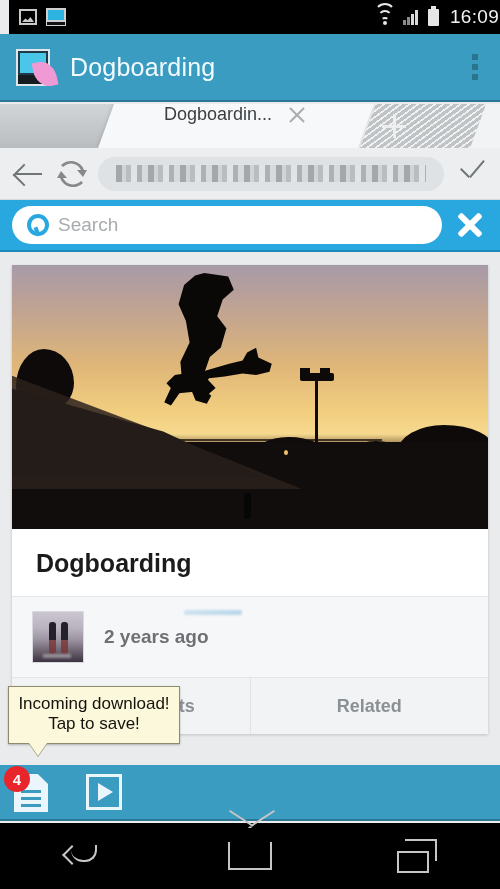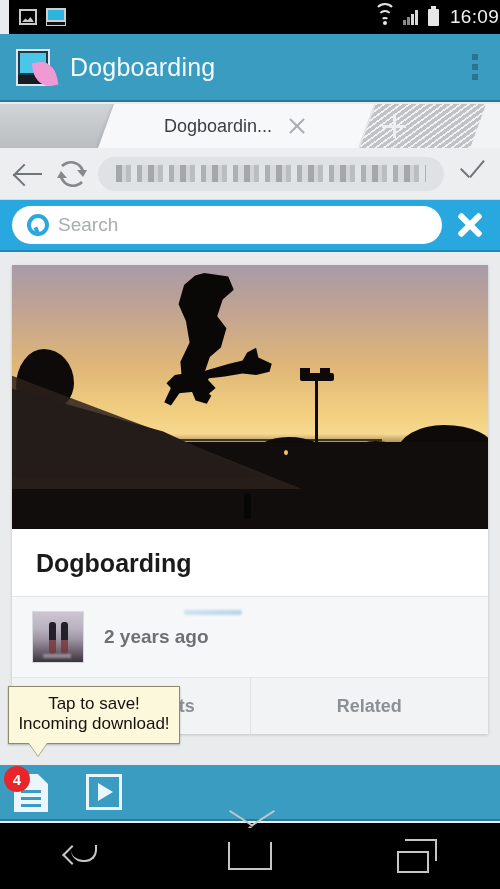--- a/index.html
+++ b/index.html
@@ -78,21 +78,21 @@
     background: linear-gradient(180deg,#d2d5d7,#b9bdc0);
     transform: skewX(-20deg);
   }
   .tab-active {
     position: absolute; left: 106px; top: 0; width: 260px; height: 44px;
     background: #f7f8f9; transform: skewX(-20deg);
     box-shadow: 0 0 4px rgba(0,0,0,.18);
   }
   .tab-active-inner {
     position: absolute; left: 106px; top: 0; width: 260px; height: 44px;
-    display: flex; align-items: center; justify-content: center; gap: 14px;
+    display: flex; align-items: flex-start; justify-content: center; gap: 14px;
   }
   .tab-label { font-size: 18px; color: #3b3f42; }
   .tab-close { width: 22px; height: 22px; position: relative; }
   .tab-close:before, .tab-close:after {
     content: ""; position: absolute; left: 1px; top: 10px; width: 20px; height: 2px; background: #a9adb0;
   }
   .tab-close:before { transform: rotate(45deg); }
   .tab-close:after  { transform: rotate(-45deg); }
   .tab-new {
     position: absolute; left: 368px; top: 0; width: 110px; height: 44px;
@@ -415,22 +415,22 @@
         </div>
         <div class="ptab">
           <span>Related</span>
         </div>
       </div>
 
     </div>
   </div>
 
   <div class="tooltip">
+    <div>Incoming download!</div>
     <div>Tap to save!</div>
-    <div>Incoming download!</div>
   </div>
 
   <div class="bottombar">
     <div class="ic-doc">
       <span class="badge">4</span>
       <span class="sheet"></span>
       <span class="ln l1"></span>
         <span class="ln l2"></span>
         <span class="ln l3"></span>
     </div>

